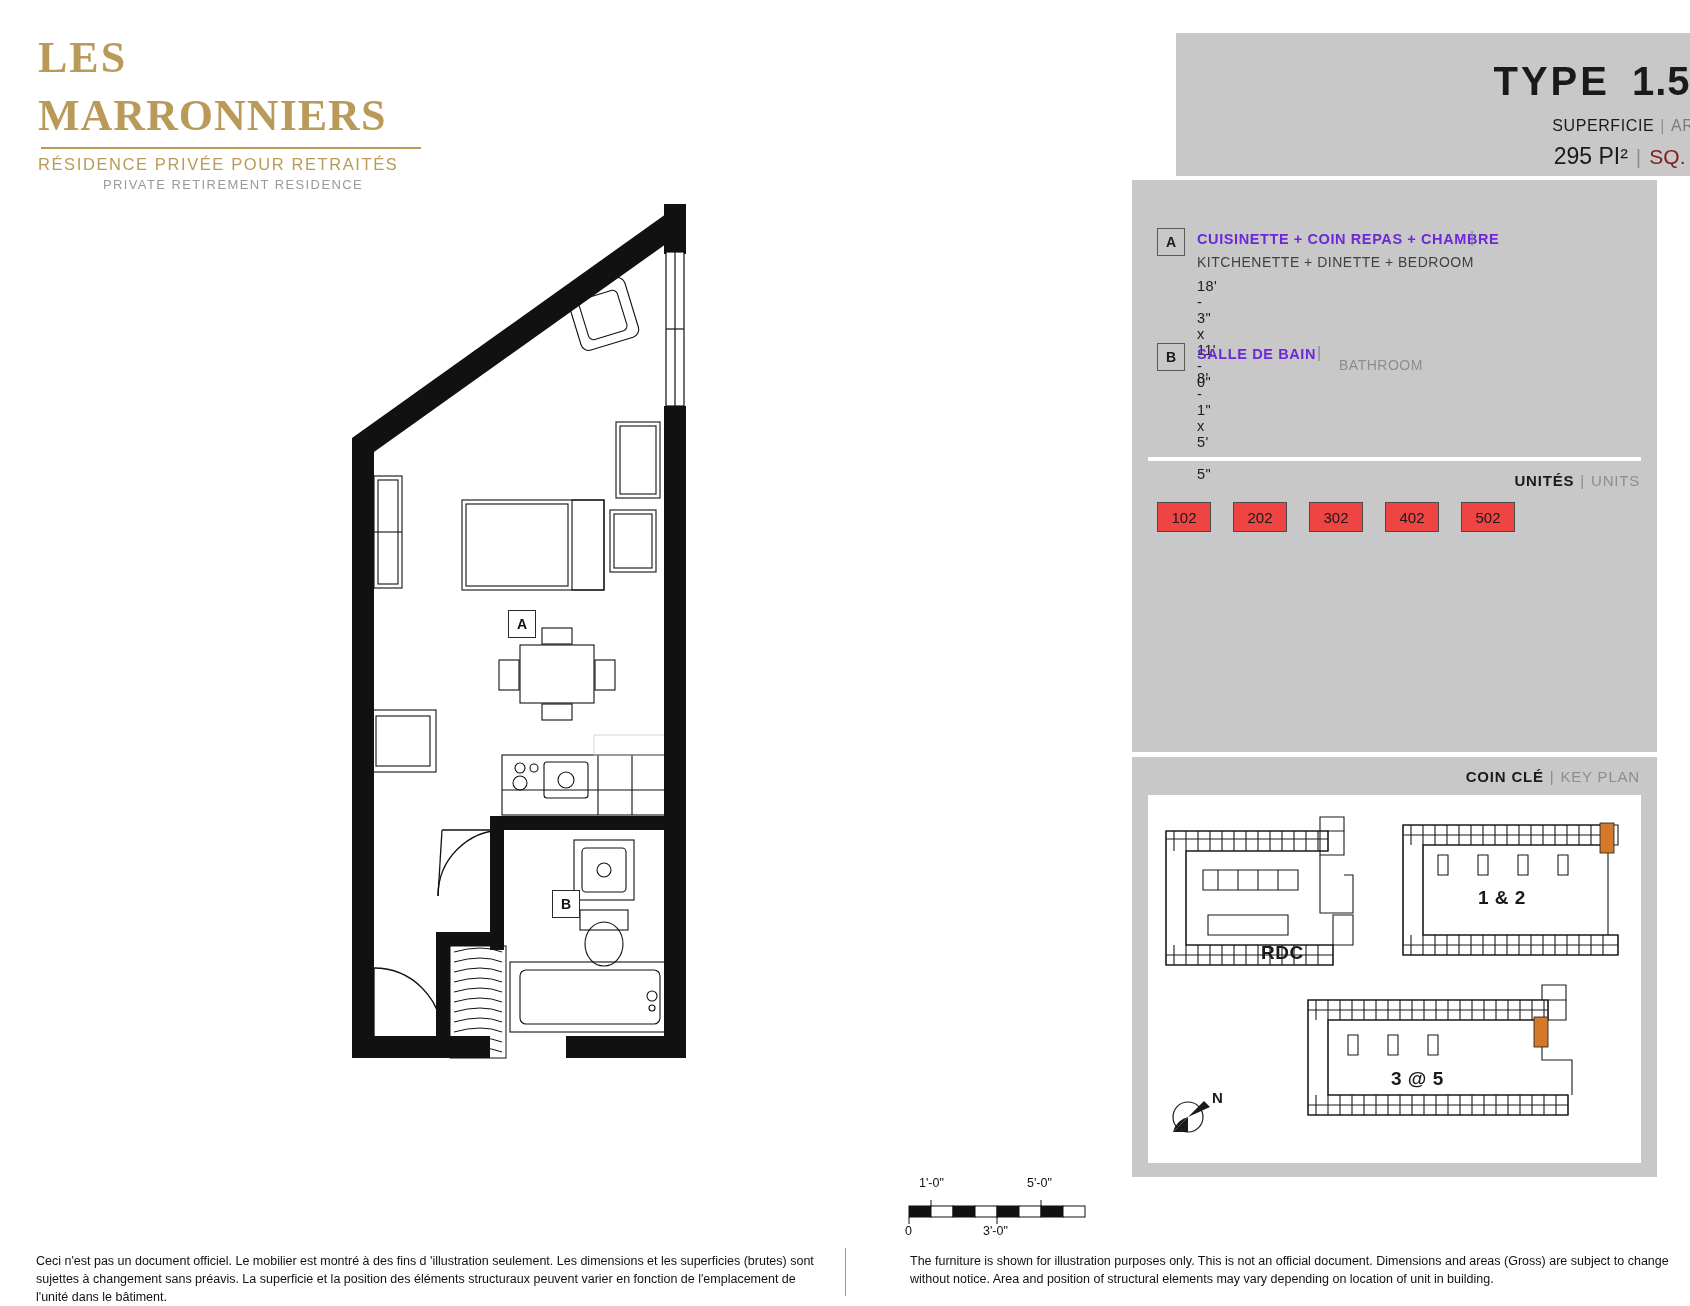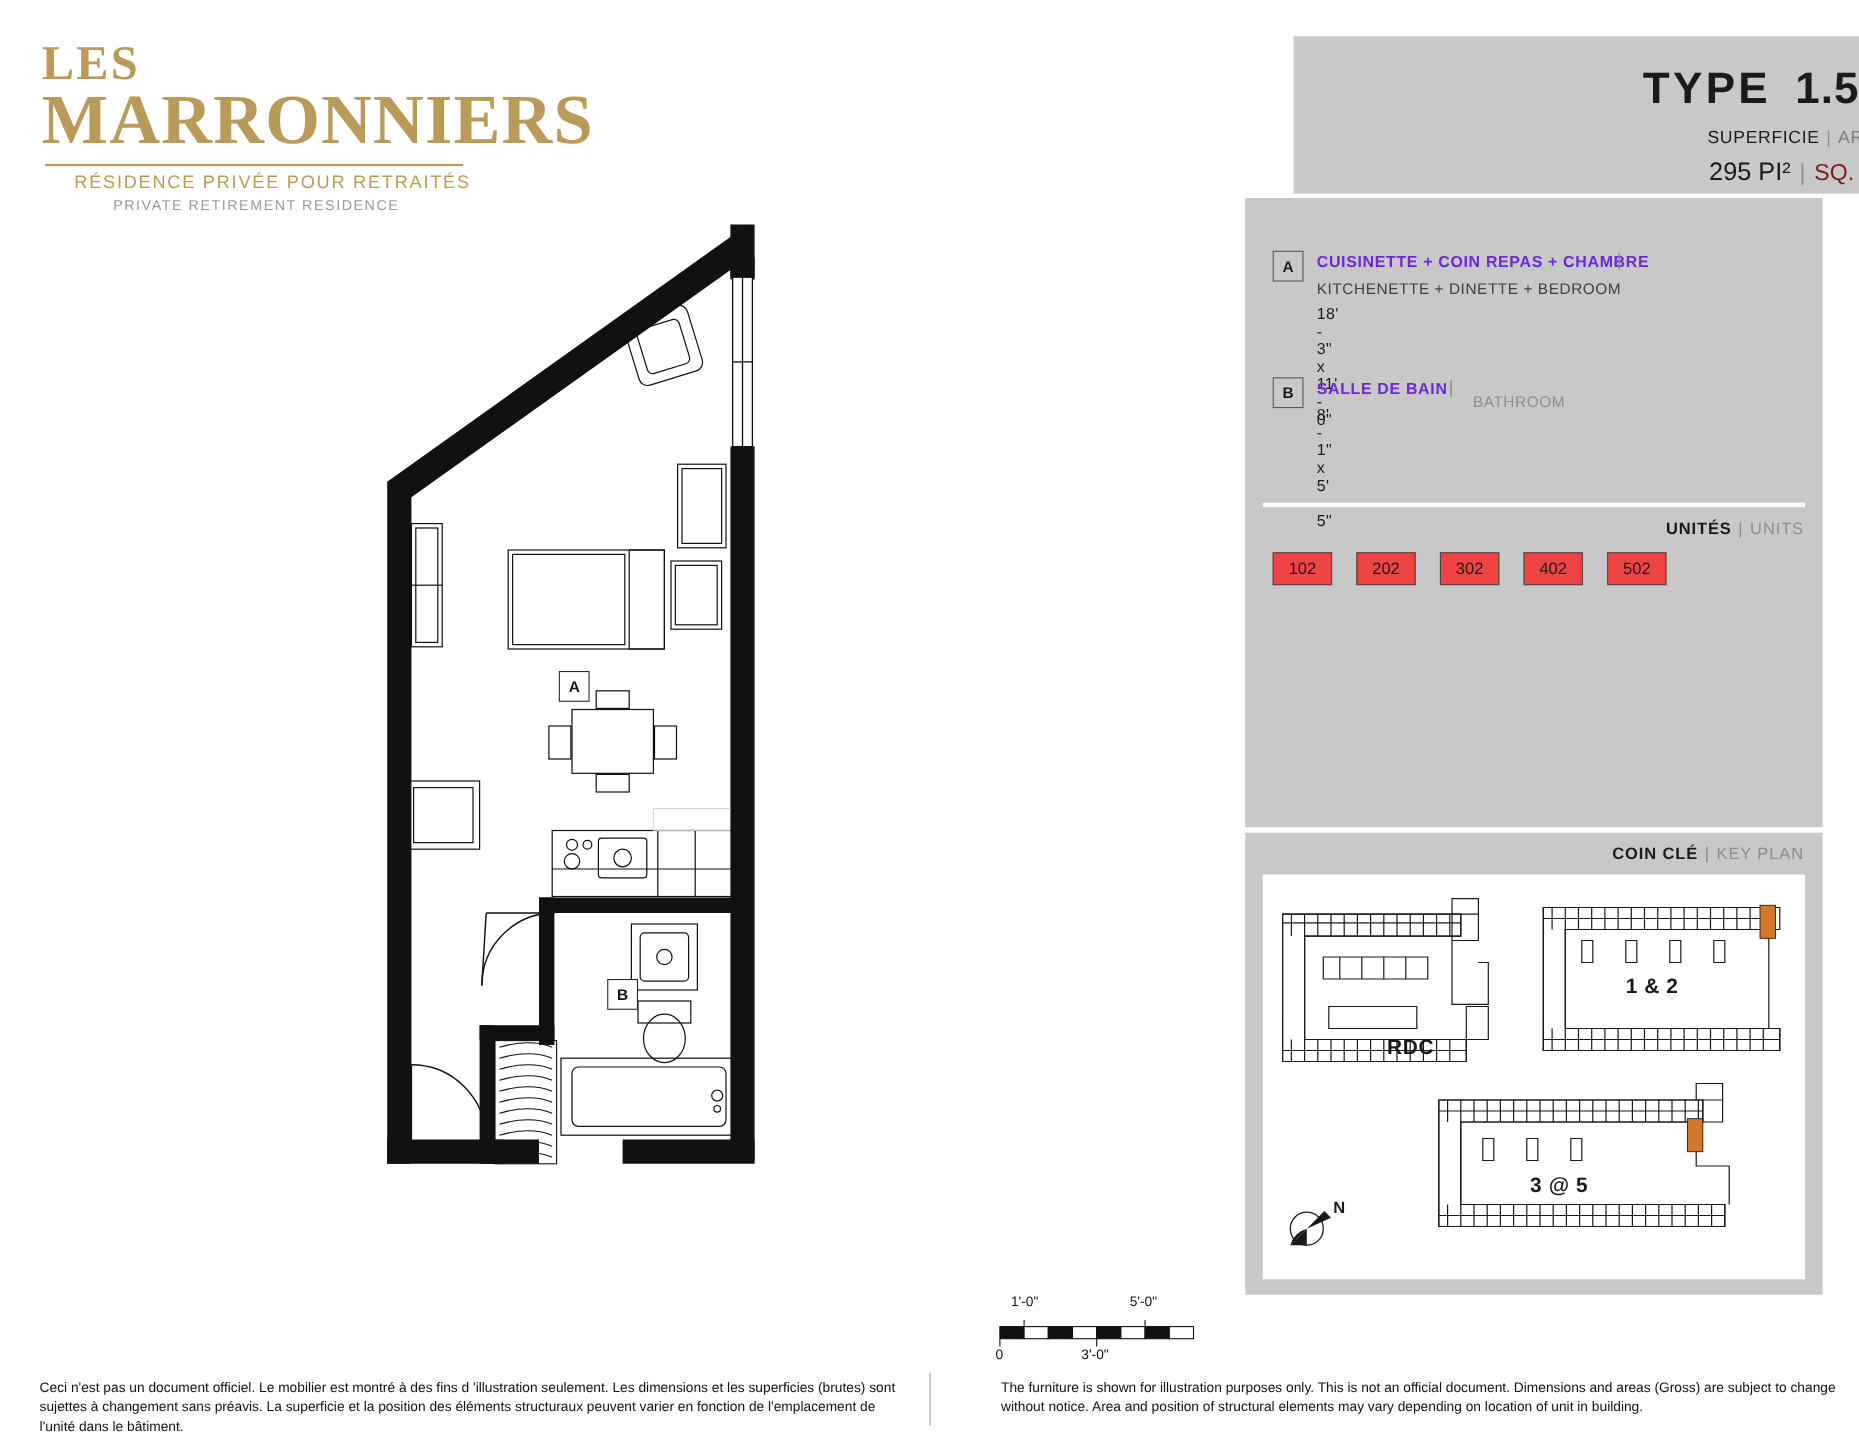--- a/index.html
+++ b/index.html
@@ -28,36 +28,36 @@
     font-weight: bold;
     letter-spacing: 1px;
     line-height: 0.92;
   }
   #logo-line1 {
     font-size: 44px;
     letter-spacing: 2px;
     display: block;
   }
   #logo-line2 {
-    font-size: 64px;
+    font-size: 44px;
     letter-spacing: 1px;
     display: block;
-    margin-top: 2px;
+    margin-top: 18px;
   }
   #logo-rule {
     width: 380px;
     height: 2px;
     background: #b99a58;
     margin: 10px 0 6px 3px;
   }
   #logo-sub-fr {
     color: #b99a58;
     font-size: 16.5px;
     letter-spacing: 1.6px;
-    text-align: right;
+    text-align: left;
     width: 390px;
     font-family: "Liberation Sans", sans-serif;
   }
   #logo-sub-en {
     color: #9a9a9a;
     font-size: 13px;
     letter-spacing: 1.4px;
     text-align: center;
     width: 390px;
     margin-top: 3px;

